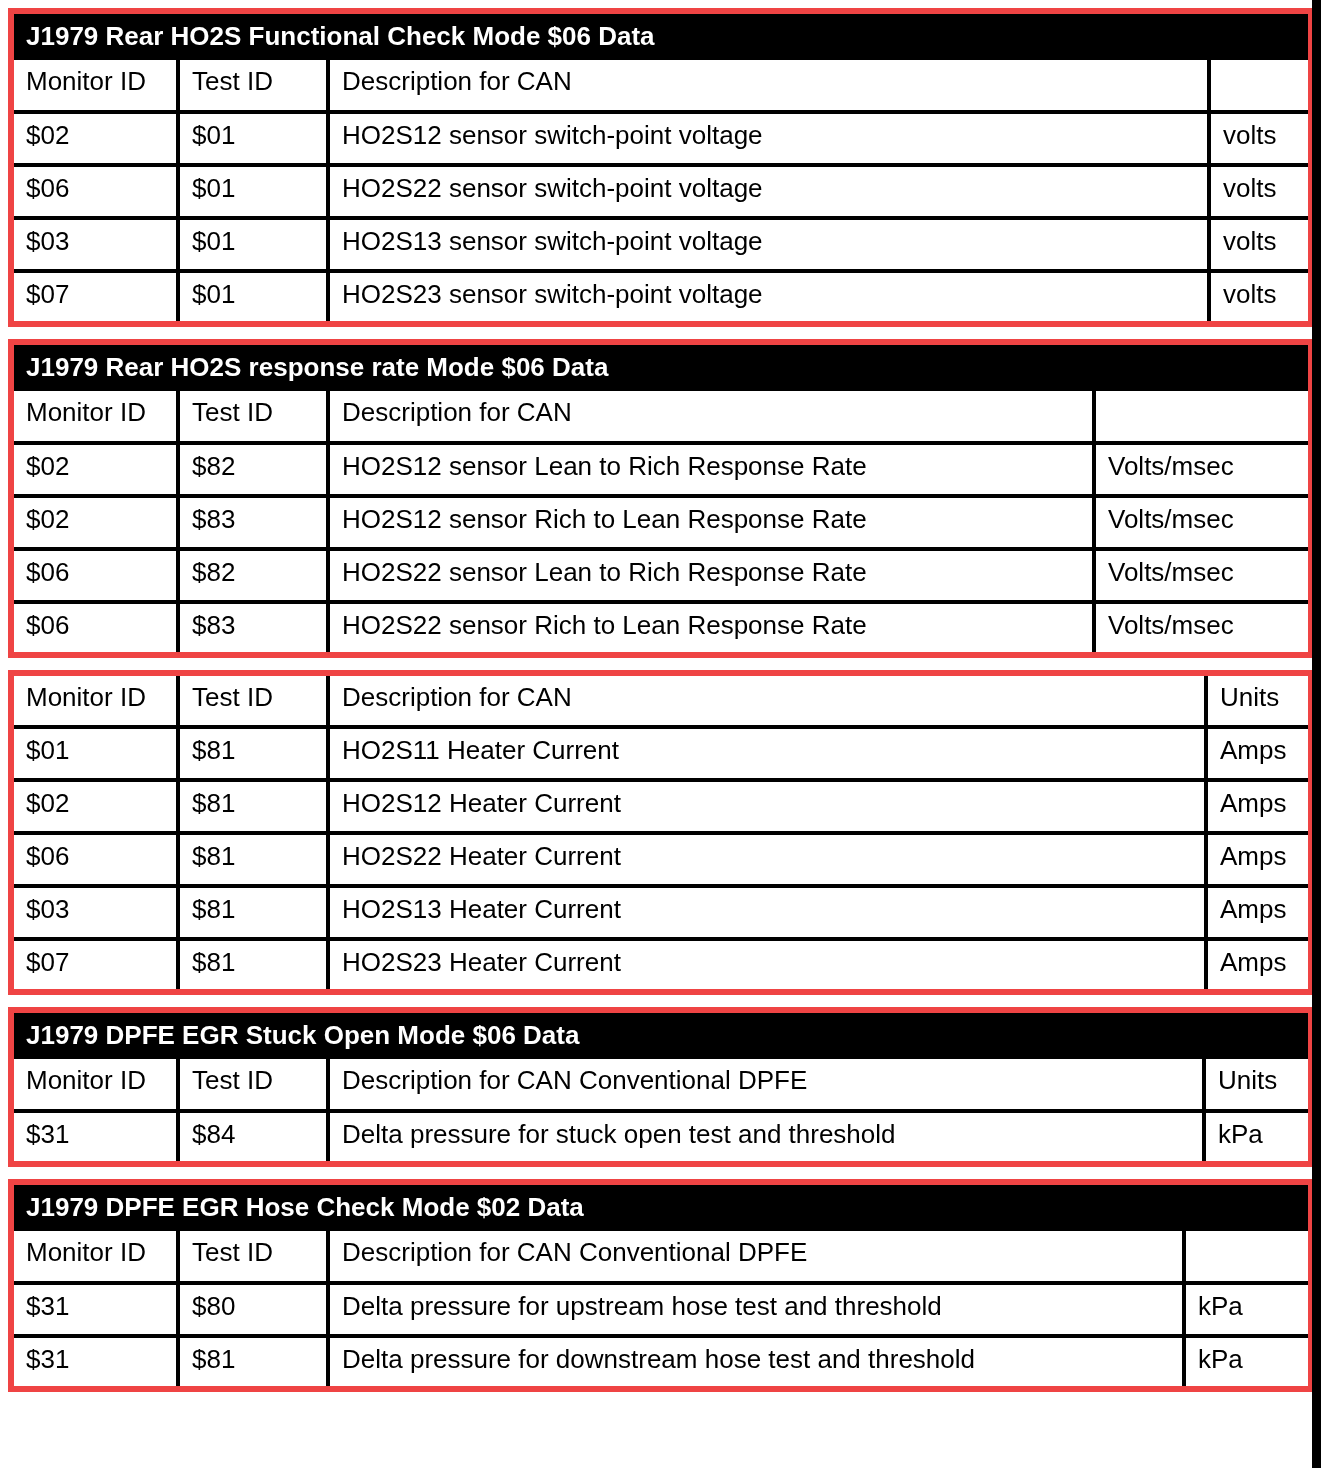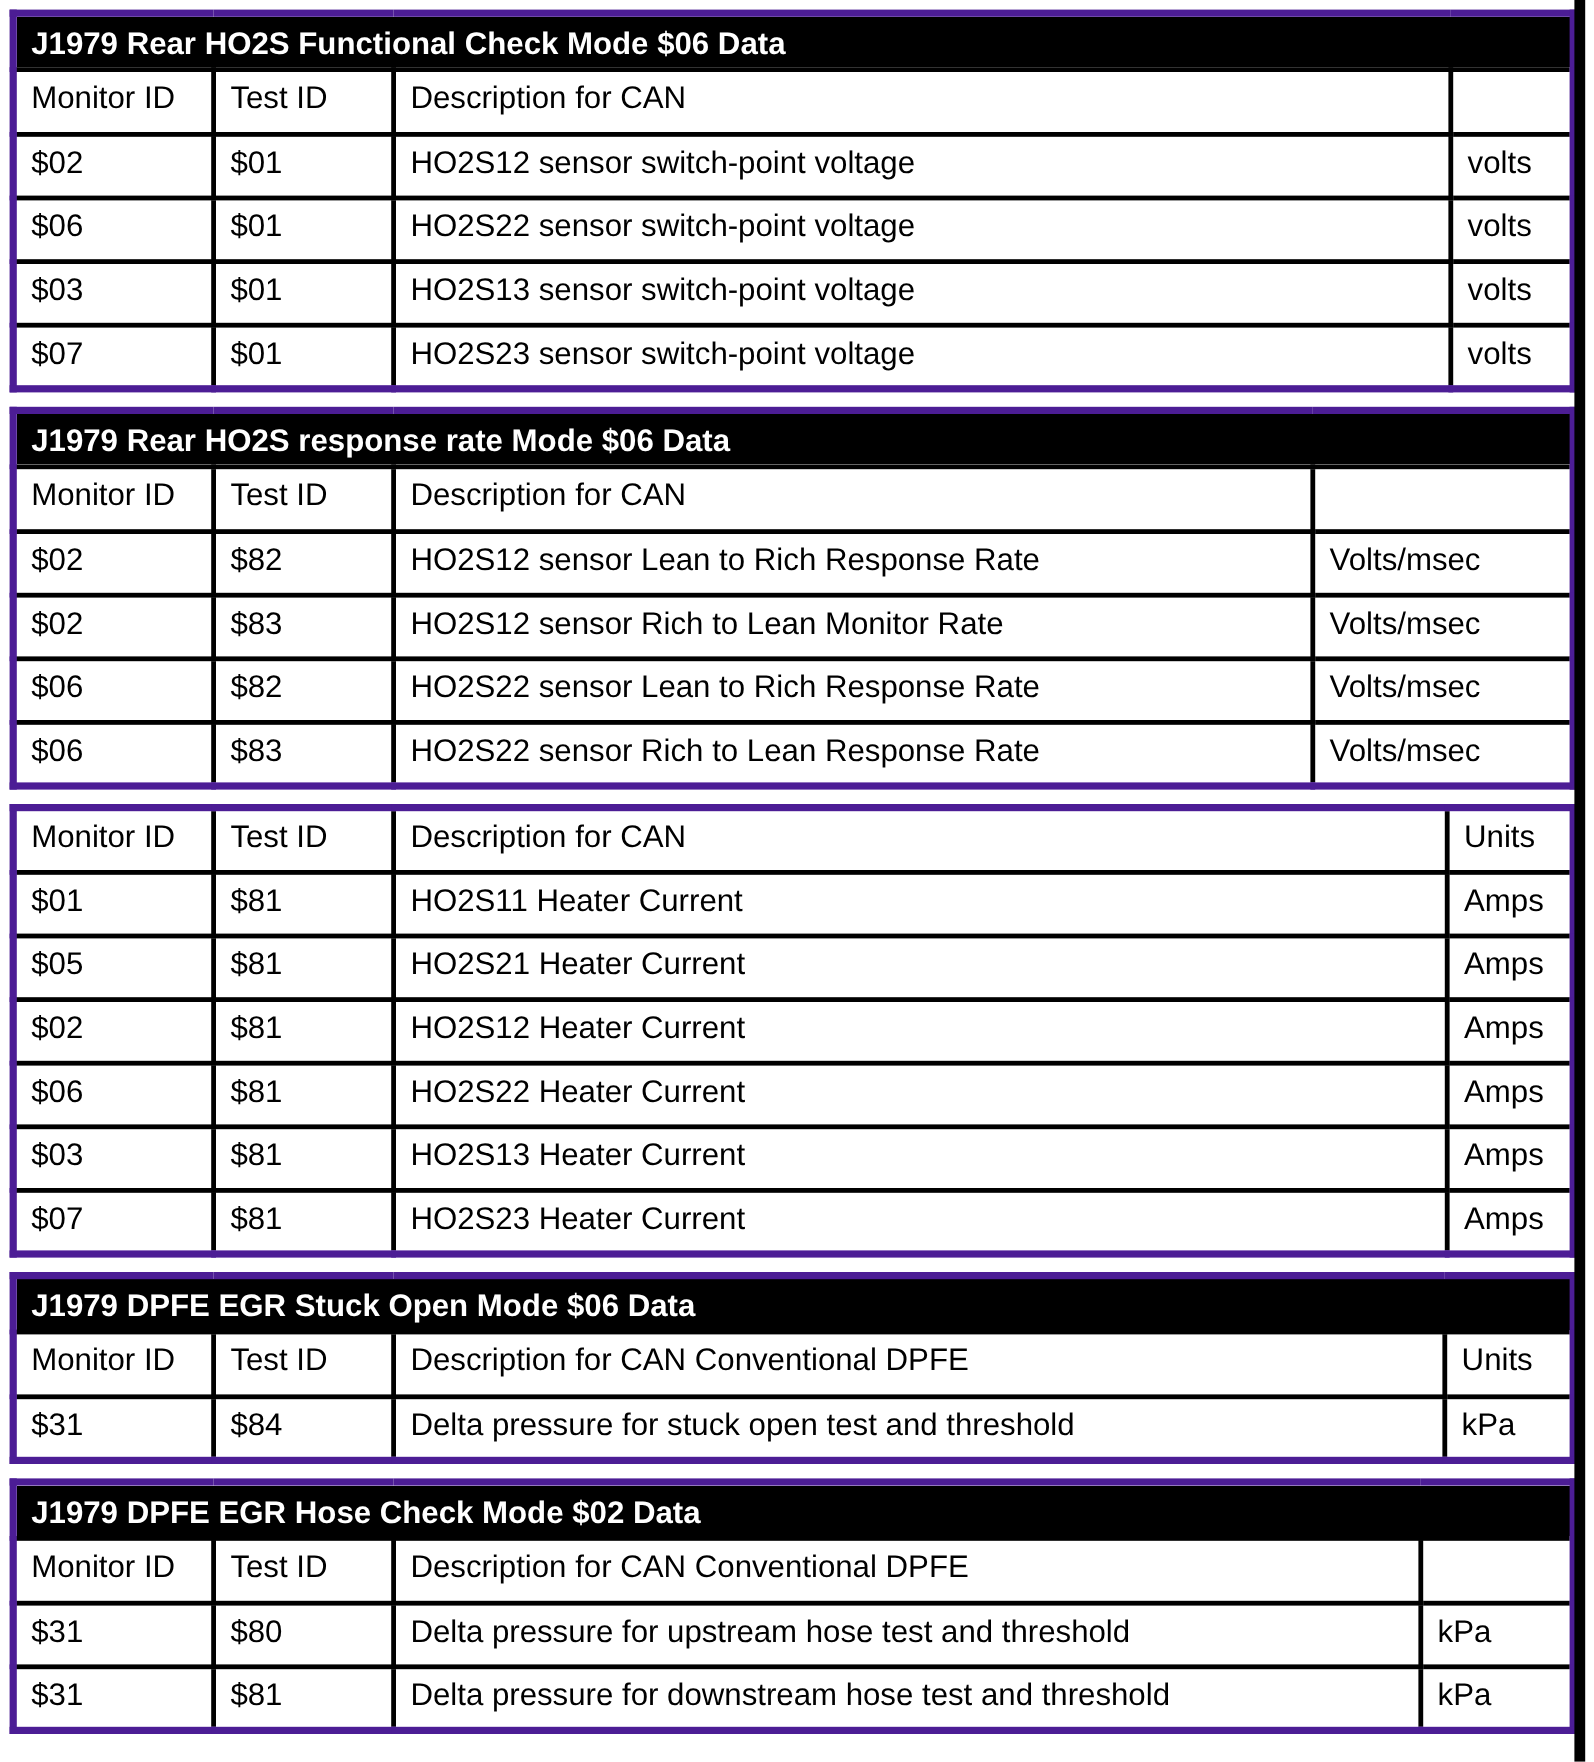--- a/index.html
+++ b/index.html
@@ -37,21 +37,21 @@
     vertical-align: top;
     text-align: left;
     font-size: 26px;
     font-weight: normal;
     padding: 6px 4px 0 12px;
     overflow: hidden;
     white-space: nowrap;
     letter-spacing: 0px;
   }
   table.mode-table {
-    border: 6px solid #4c1d95;
+    border: 6px solid #ef4444;
   }
   tr.title-row {
     height: 47px;
   }
   tr.title-row th.title-cell {
     background: #000000;
     color: #ffffff;
     font-weight: bold;
     padding-top: 7px;
     padding-left: 12px;
@@ -152,21 +152,21 @@
     <tbody>
           <tr class="data-row">
             <td>$02</td>
             <td>$82</td>
             <td>HO2S12 sensor Lean to Rich Response Rate</td>
             <td>Volts/msec</td>
           </tr>
           <tr class="data-row">
             <td>$02</td>
             <td>$83</td>
-            <td>HO2S12 sensor Rich to Lean Monitor Rate</td>
+            <td>HO2S12 sensor Rich to Lean Response Rate</td>
             <td>Volts/msec</td>
           </tr>
           <tr class="data-row">
             <td>$06</td>
             <td>$82</td>
             <td>HO2S22 sensor Lean to Rich Response Rate</td>
             <td>Volts/msec</td>
           </tr>
           <tr class="data-row">
             <td>$06</td>
@@ -190,26 +190,20 @@
             <th>Test ID</th>
             <th>Description for CAN</th>
             <th>Units</th>
           </tr>
     </thead>
     <tbody>
           <tr class="data-row">
             <td>$01</td>
             <td>$81</td>
             <td>HO2S11 Heater Current</td>
-            <td>Amps</td>
-          </tr>
-          <tr class="data-row">
-            <td>$05</td>
-            <td>$81</td>
-            <td>HO2S21 Heater Current</td>
             <td>Amps</td>
           </tr>
           <tr class="data-row">
             <td>$02</td>
             <td>$81</td>
             <td>HO2S12 Heater Current</td>
             <td>Amps</td>
           </tr>
           <tr class="data-row">
             <td>$06</td>

